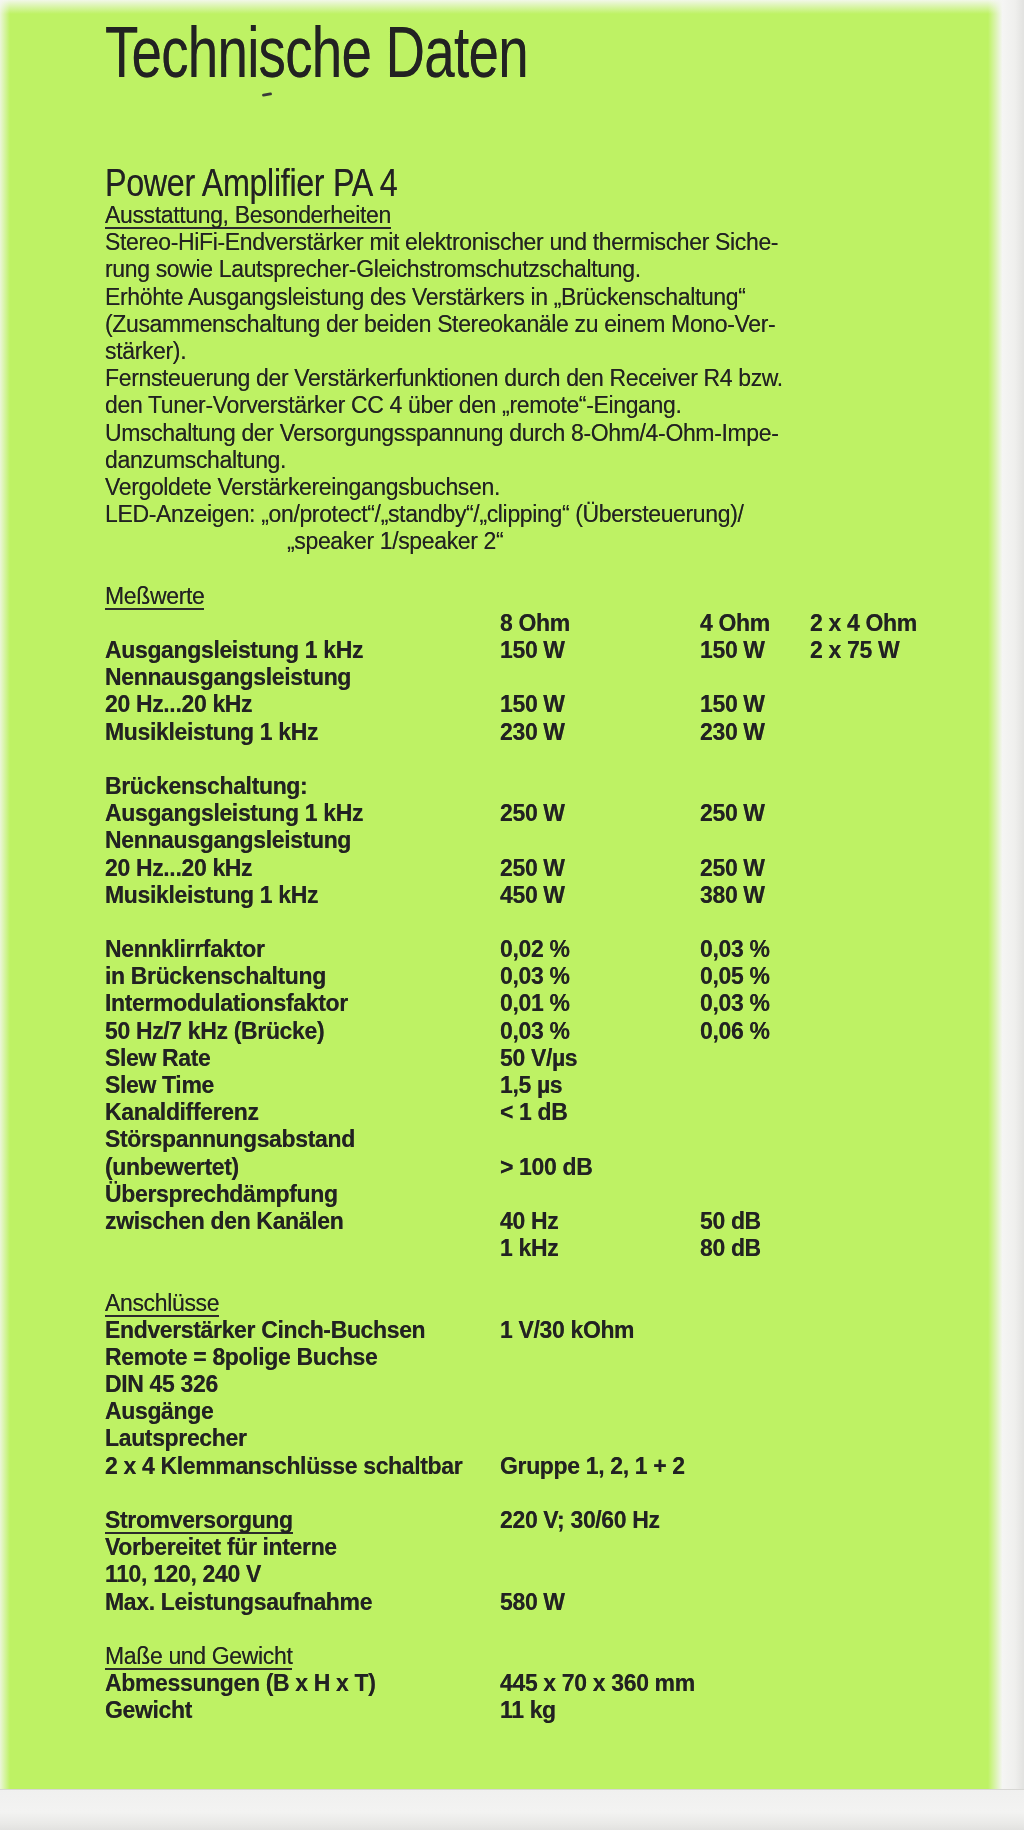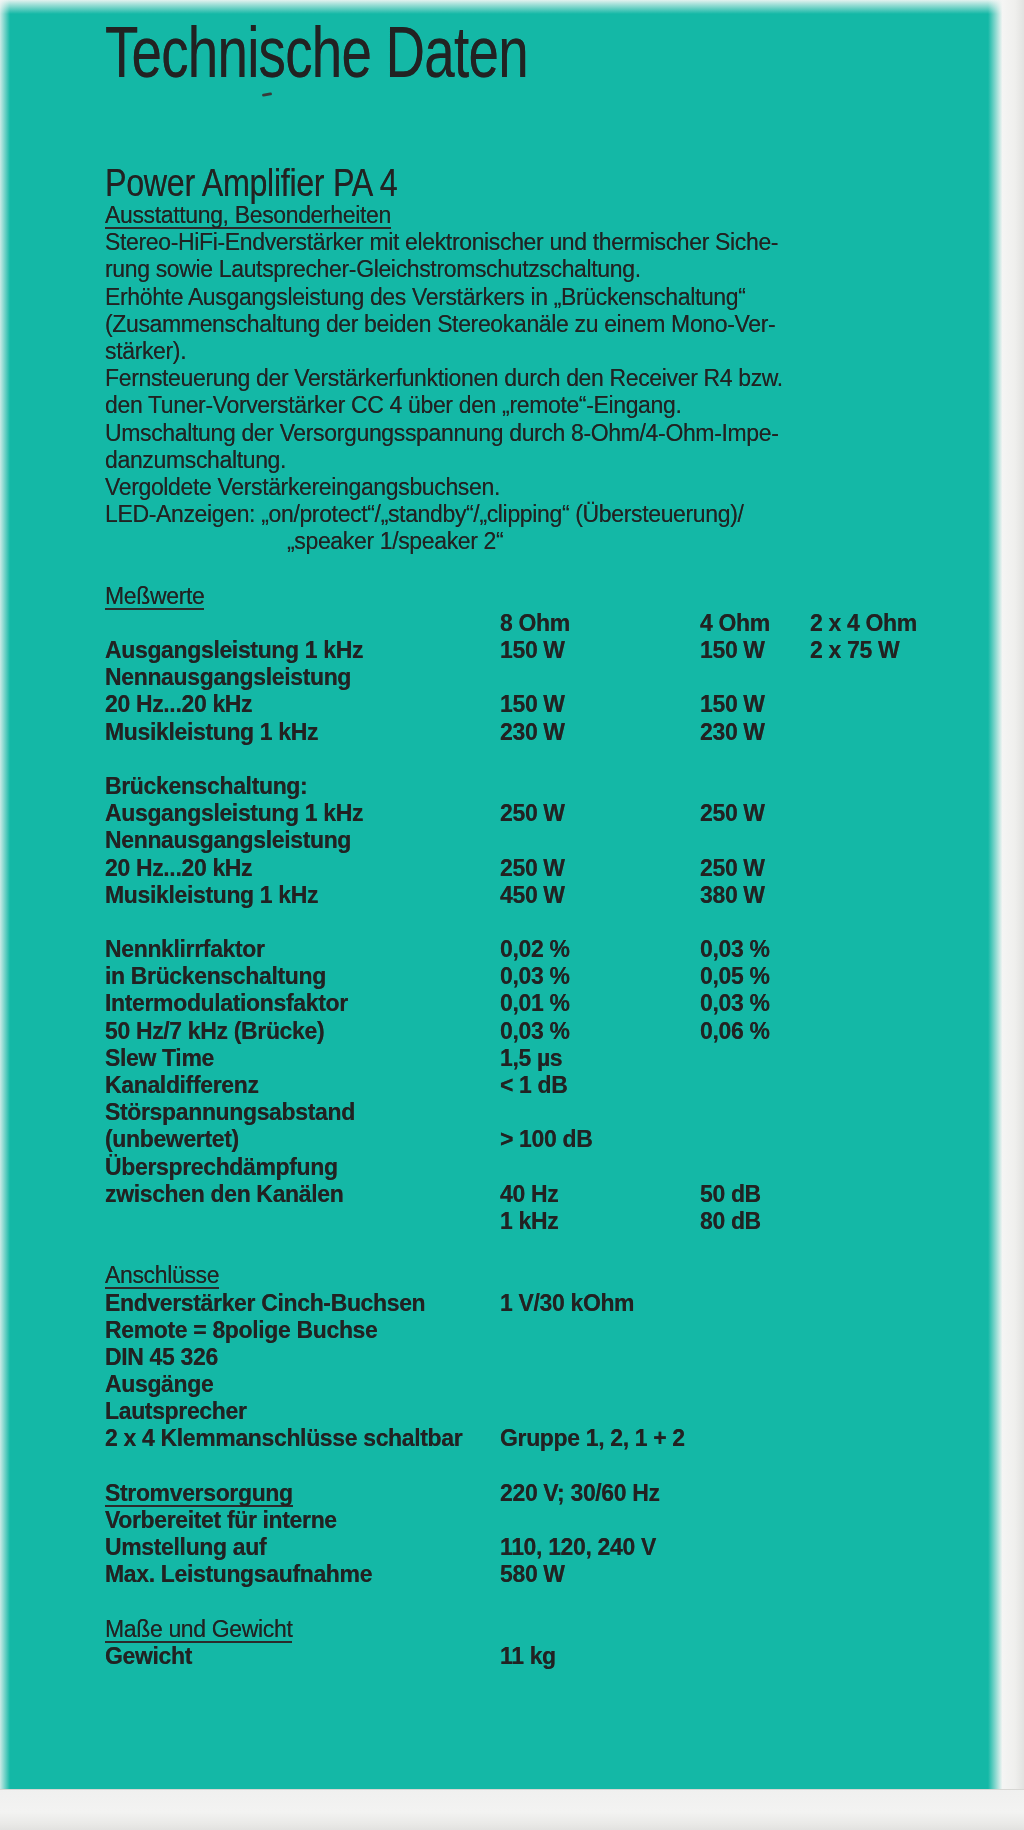--- a/index.html
+++ b/index.html
@@ -1,18 +1,18 @@
 <!DOCTYPE html>
 <html lang="de"><head>
 <meta charset="utf-8">
 <style>
   html,body { margin:0; padding:0; background:#d8d8d6; }
   .page {
     position:relative; width:1024px; height:1830px;
-    background:#14b8a6;
+    background:#bef264;
     font-family:"Liberation Sans", sans-serif;
     color:#222; overflow:hidden;
   }
   .ink { text-shadow:0 0 0.6px rgba(25,25,25,0.6); }
   .page-title {
     position:absolute; top:16px; left:105px; margin:0;
     font-size:72px; font-weight:400; line-height:1;
     letter-spacing:-1px; white-space:nowrap;
     transform:scaleX(0.76); transform-origin:left top;
   }
@@ -153,20 +153,24 @@
         <span class="c">Intermodulationsfaktor</span>
         <span class="c">0,01 %</span>
         <span class="c">0,03 %</span>
       </div>
       <div class="trow">
         <span class="c">50 Hz/7 kHz (Brücke)</span>
         <span class="c">0,03 %</span>
         <span class="c">0,06 %</span>
       </div>
       <div class="trow">
+        <span class="c">Slew Rate</span>
+        <span class="c">50 V/µs</span>
+      </div>
+      <div class="trow">
         <span class="c">Slew Time</span>
         <span class="c">1,5 µs</span>
       </div>
       <div class="trow">
         <span class="c">Kanaldifferenz</span>
         <span class="c">&lt; 1 dB</span>
       </div>
       <div class="trow">
         <span class="c">Störspannungsabstand</span>
       </div>
@@ -219,33 +223,36 @@
 
     <section>
       <div class="trow">
         <span class="c"><span class="u">Stromversorgung</span></span>
         <span class="c">220 V; 30/60 Hz</span>
       </div>
       <div class="trow">
         <span class="c">Vorbereitet für interne</span>
       </div>
       <div class="trow">
-        <span class="c">Umstellung auf</span>
         <span class="c">110, 120, 240 V</span>
       </div>
       <div class="trow">
         <span class="c">Max. Leistungsaufnahme</span>
         <span class="c">580 W</span>
       </div>
     </section>
 
     <div class="sp"></div>
 
     <section>
       <div class="line"><span class="u">Maße und Gewicht</span></div>
+      <div class="trow">
+        <span class="c">Abmessungen (B x H x T)</span>
+        <span class="c">445 x 70 x 360 mm</span>
+      </div>
       <div class="trow">
         <span class="c">Gewicht</span>
         <span class="c">11 kg</span>
       </div>
     </section>
 
   </div>
 
   <div class="edge edge-top"></div>
   <div class="edge edge-left"></div>

